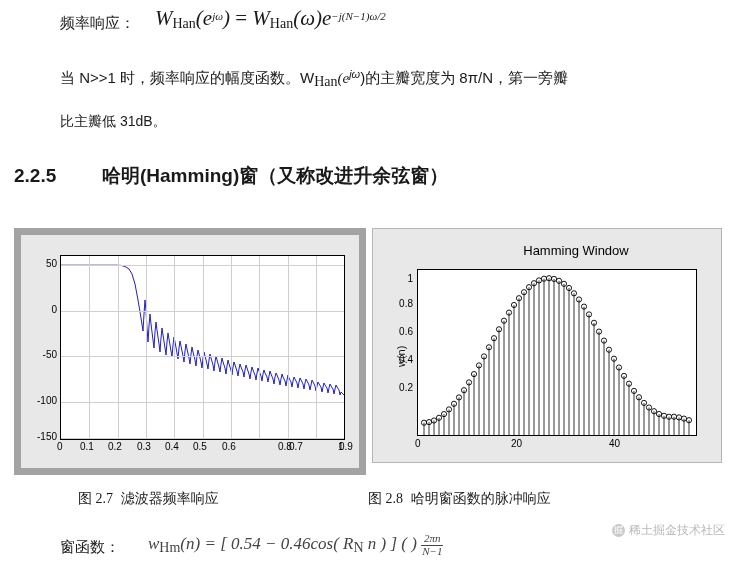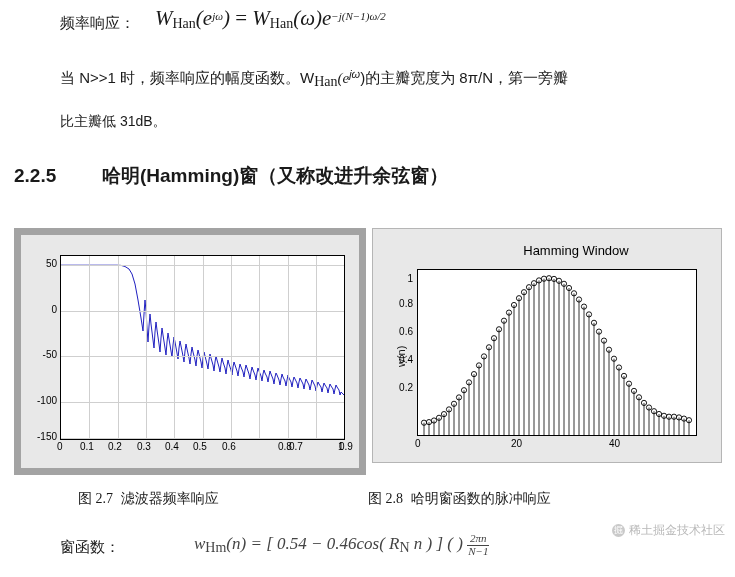--- a/index.html
+++ b/index.html
@@ -54,21 +54,21 @@
               transform:rotate(-90deg);transform-origin:left top;white-space:nowrap;}
 
   .caption{position:absolute;font-size:14px;font-family:"Liberation Sans", sans-serif;}
   #cap1{left:78px;top:490px;}
   #cap2{left:368px;top:490px;}
   .caption .cnum{font-family:"Liberation Serif", serif;}
 
   
   #bottomrow{top:538px;left:60px;font-size:15px;}
   #f2{position:absolute;top:533px;left:148px;font-size:17px;font-style:italic;
-      font-family:"Liberation Serif", serif;white-space:nowrap;color:#444;margin-left:46px;}
+      font-family:"Liberation Serif", serif;white-space:nowrap;color:#444;}
   .frac{display:inline-block;vertical-align:-6px;text-align:center;font-size:11px;line-height:1.05;}
   .frac .top{display:block;border-bottom:1px solid #444;padding:0 1px;}
   .frac .bot{display:block;padding:0 1px;}
 
   
   #watermark{position:absolute;right:10px;top:522px;
              font-family:"Liberation Sans", sans-serif;font-size:12px;color:#b9b9b9;}
   .wm-dot{display:inline-block;width:13px;height:13px;border-radius:50%;
           background:#c9c9c9;color:#fff;font-size:9px;line-height:13px;text-align:center;
           vertical-align:1px;margin-right:4px;}

